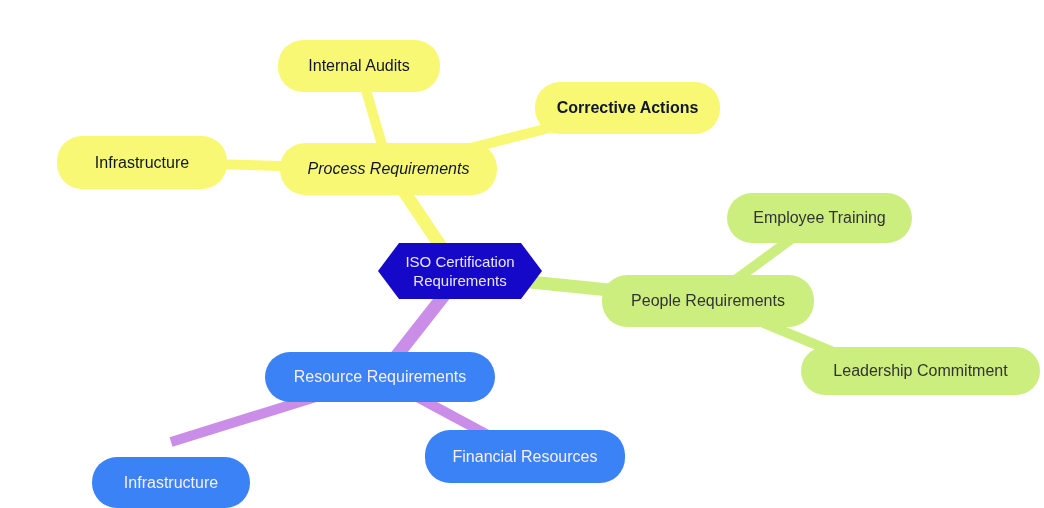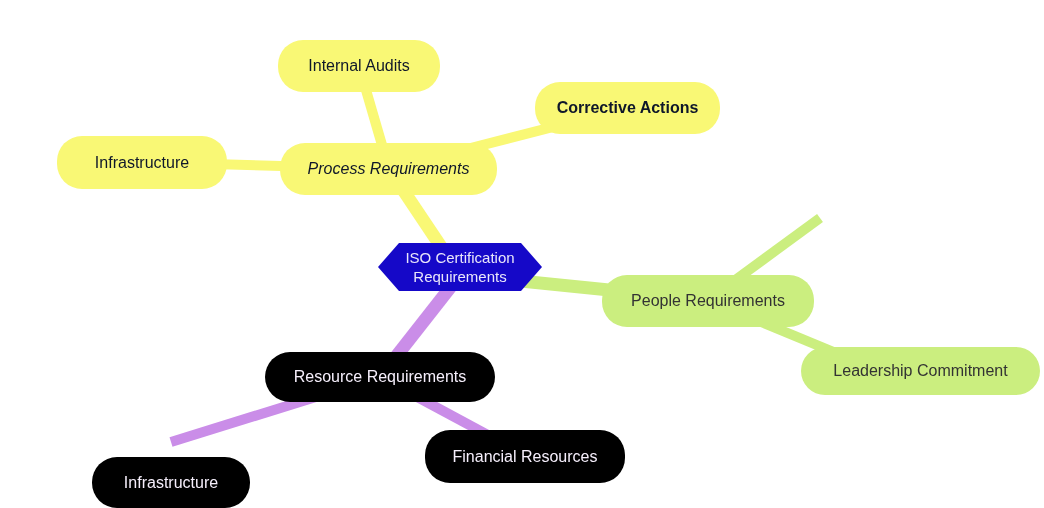--- a/index.html
+++ b/index.html
@@ -17,38 +17,38 @@
     display:flex;
     align-items:center;
     justify-content:center;
     border-radius:25px;
     font-size:16px;
     white-space:nowrap;
     box-sizing:border-box;
   }
   .yellow{background:#F9F875;color:#0f172a;}
   .green{background:#CBEE7F;color:#333333;}
-  .purple{background:#000000;color:#F6EFFC;}
+  .purple{background:#3b82f6;color:#F6EFFC;}
   .hexagon{
     background:#1508C8;
     color:#E9E6FA;
     border-radius:0;
     clip-path:polygon(21px 0, calc(100% - 21px) 0, 100% 50%, calc(100% - 21px) 100%, 21px 100%, 0 50%);
     text-align:center;
     font-size:15px;
     line-height:1.3;
     white-space:normal;
     padding:0 26px;
   }
   
   .n-internal      {left:278px; top:40px;  width:162px; height:52px;}
   .n-corrective    {left:535px; top:82px;  width:185px; height:52px;font-weight:bold;}
   .n-documentation {left:57px;  top:136px; width:170px; height:53px;}
   .n-process       {left:280px; top:143px; width:217px; height:52px;font-style:italic;}
-  .n-root          {left:378px; top:243px; width:164px; height:48px;}
+  .n-root          {left:378px; top:243px; width:164px; height:56px;}
   .n-employee      {left:727px; top:193px; width:185px; height:50px;}
   .n-people        {left:602px; top:275px; width:212px; height:52px;}
   .n-leadership    {left:801px; top:347px; width:239px; height:48px;}
   .n-resource      {left:265px; top:352px; width:230px; height:50px;}
   .n-infrastructure{left:92px;  top:417px; width:158px; height:51px;margin-top:40px;}
   .n-financial     {left:425px; top:430px; width:200px; height:53px;}
 </style>
 </head>
 <body>
 
@@ -71,19 +71,20 @@
   </svg>
 
   <div class="node hexagon n-root">ISO Certification Requirements</div>
 
   <div class="node yellow n-process">Process Requirements</div>
   <div class="node yellow n-internal">Internal Audits</div>
   <div class="node yellow n-corrective">Corrective Actions</div>
   <div class="node yellow n-documentation">Infrastructure</div>
 
   <div class="node green n-people">People Requirements</div>
+  <div class="node green n-employee">Employee Training</div>
   <div class="node green n-leadership">Leadership Commitment</div>
 
   <div class="node purple n-resource">Resource Requirements</div>
   <div class="node purple n-infrastructure">Infrastructure</div>
   <div class="node purple n-financial">Financial Resources</div>
 
 </div>
 
 </body></html>

